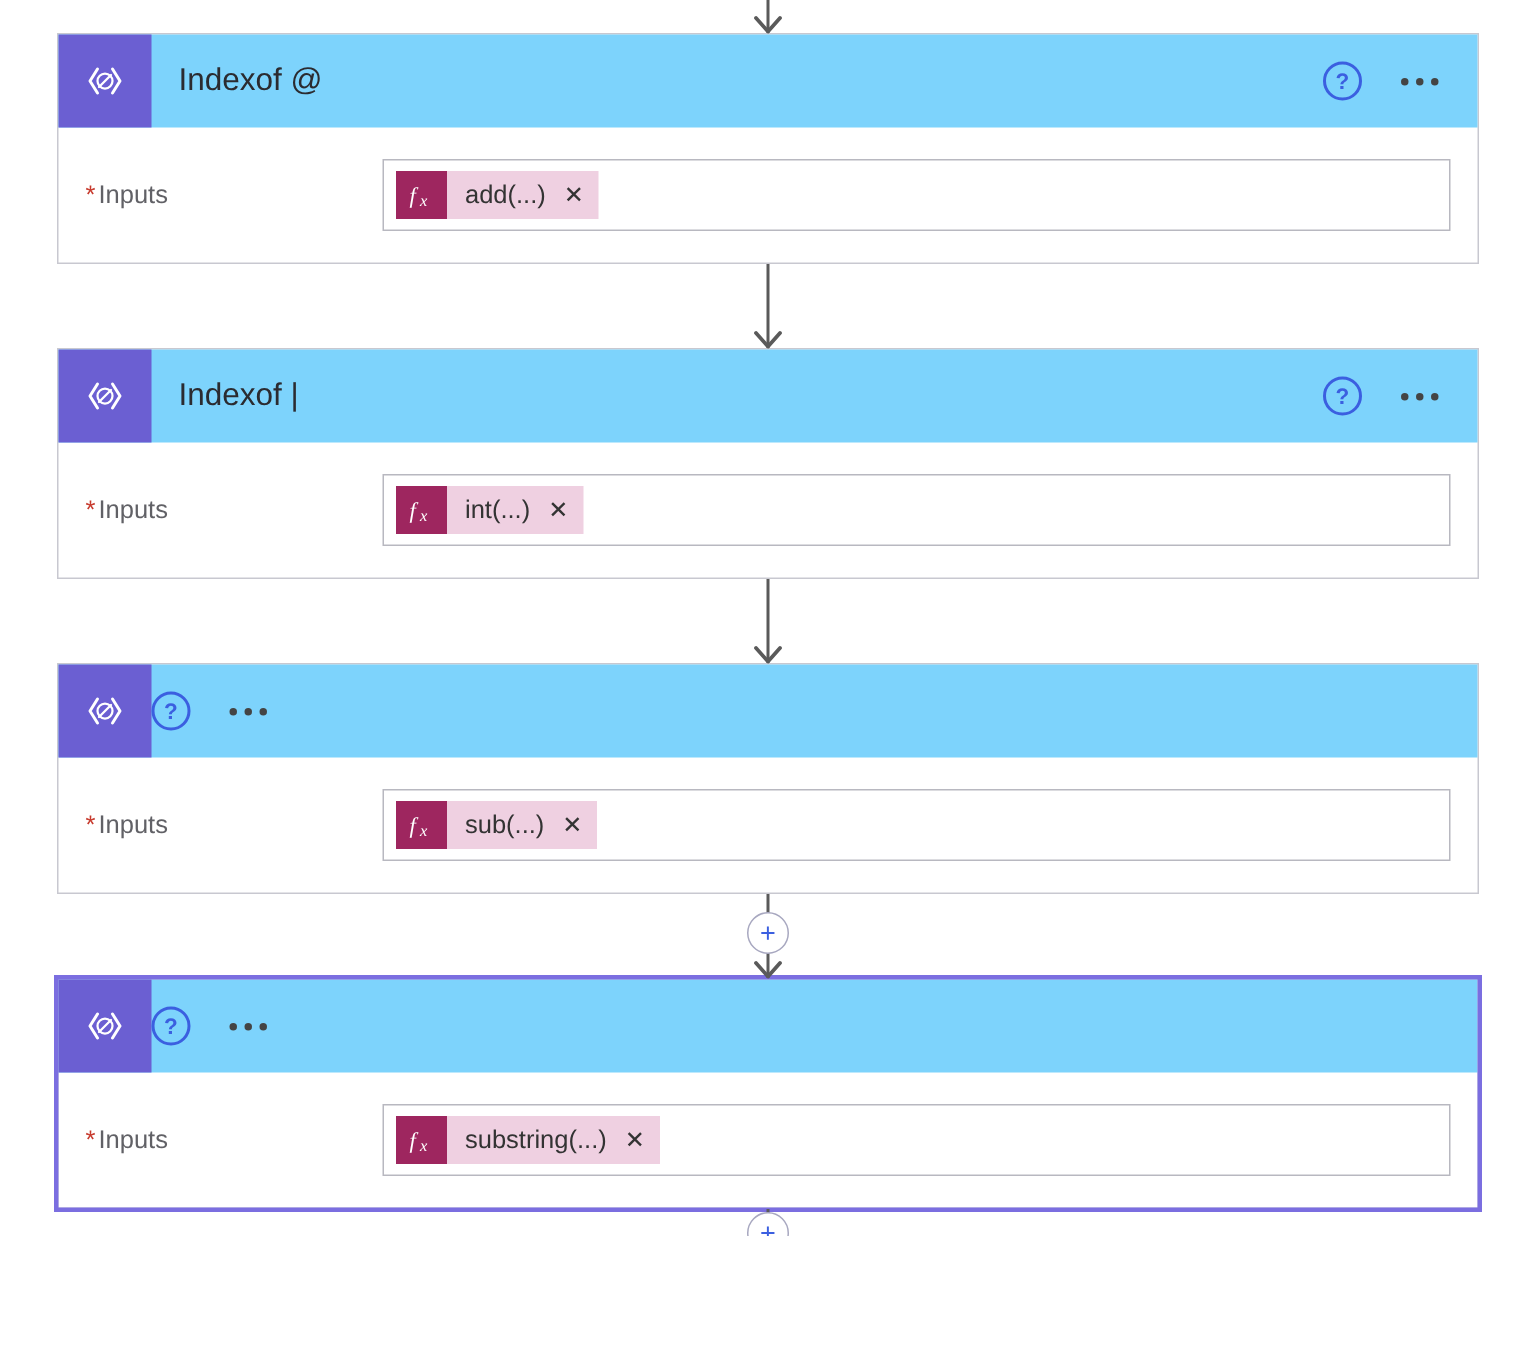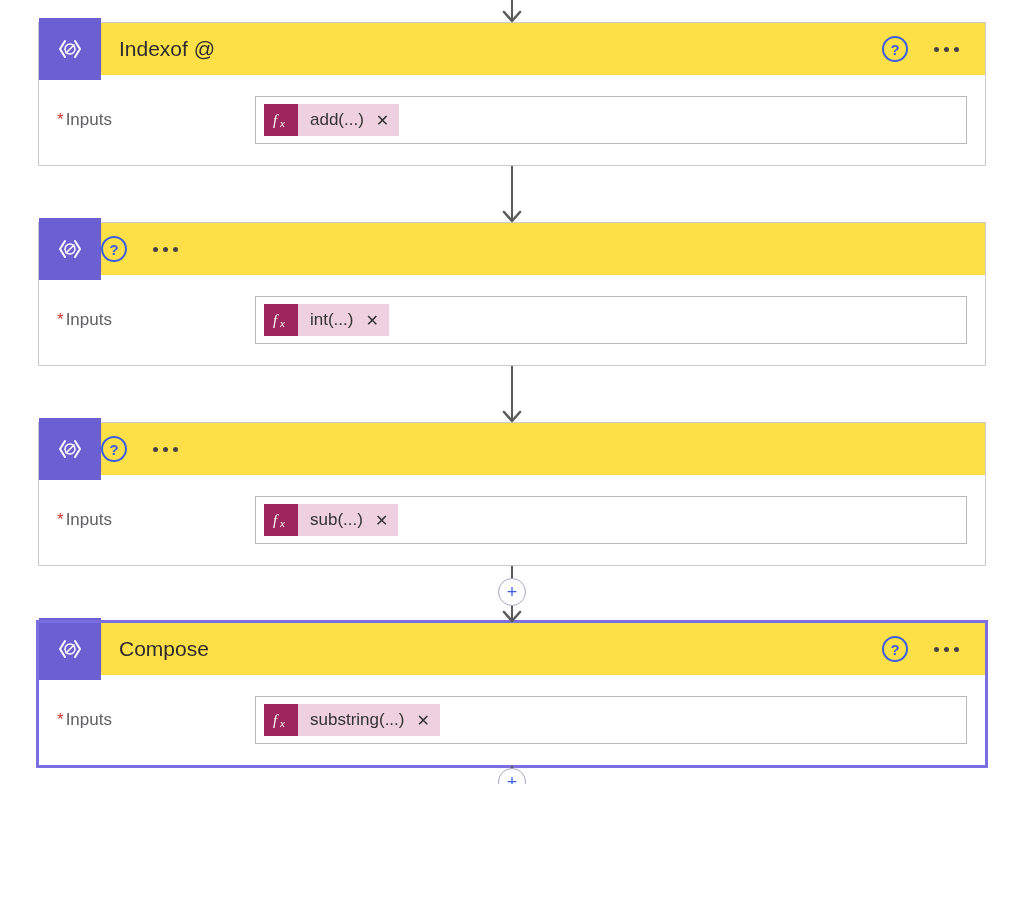--- a/index.html
+++ b/index.html
@@ -71,22 +71,22 @@
     box-sizing: border-box;
   }
   .card.selected {
     outline: 3px solid #7b6ee0;
     outline-offset: -1px;
   }
 
   .card-header {
     display: flex;
     align-items: center;
-    background: #fde047;
-    height: 52px;
+    background: #7dd3fc;
+    height: 62px;
   }
   .action-icon-box {
     width: 62px;
     height: 62px;
     background: #6b5fd2;
     display: flex;
     align-items: center;
     justify-content: center;
     flex-shrink: 0;
   }
@@ -284,20 +284,21 @@
   <div class="card">
     <div class="card-header">
       <div class="action-icon-box">
         <svg width="32" height="32" viewBox="0 0 32 32">
           <path d="M11 8 L6 16 L11 24" fill="none" stroke="#fff" stroke-width="2" stroke-linecap="round" stroke-linejoin="round"></path>
           <path d="M21 8 L26 16 L21 24" fill="none" stroke="#fff" stroke-width="2" stroke-linecap="round" stroke-linejoin="round"></path>
           <circle cx="16" cy="16" r="5" fill="none" stroke="#fff" stroke-width="1.5"></circle>
           <path d="M20 12 L12 20" stroke="#fff" stroke-width="1.5" stroke-linecap="round"></path>
         </svg>
       </div>
+      <div class="card-title">Indexof |</div>
       <div class="header-actions">
         <div class="help-icon">
             <span>?</span>
           </div>
         <div class="more-icon">
             <span></span>
             <span></span>
             <span></span>
           </div>
       </div>
@@ -388,21 +389,20 @@
   <div class="card selected">
     <div class="card-header">
       <div class="action-icon-box">
         <svg width="32" height="32" viewBox="0 0 32 32">
           <path d="M11 8 L6 16 L11 24" fill="none" stroke="#fff" stroke-width="2" stroke-linecap="round" stroke-linejoin="round"></path>
           <path d="M21 8 L26 16 L21 24" fill="none" stroke="#fff" stroke-width="2" stroke-linecap="round" stroke-linejoin="round"></path>
           <circle cx="16" cy="16" r="5" fill="none" stroke="#fff" stroke-width="1.5"></circle>
           <path d="M20 12 L12 20" stroke="#fff" stroke-width="1.5" stroke-linecap="round"></path>
         </svg>
       </div>
-      <div class="card-title">Compose</div>
       <div class="header-actions">
         <div class="help-icon">
             <span>?</span>
           </div>
         <div class="more-icon">
             <span></span>
             <span></span>
             <span></span>
           </div>
       </div>

